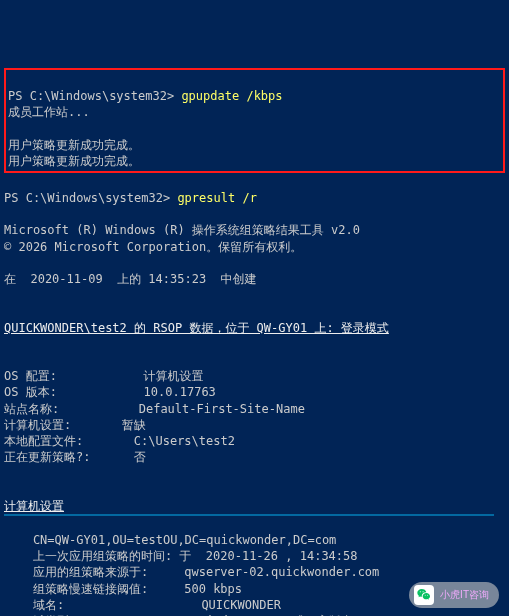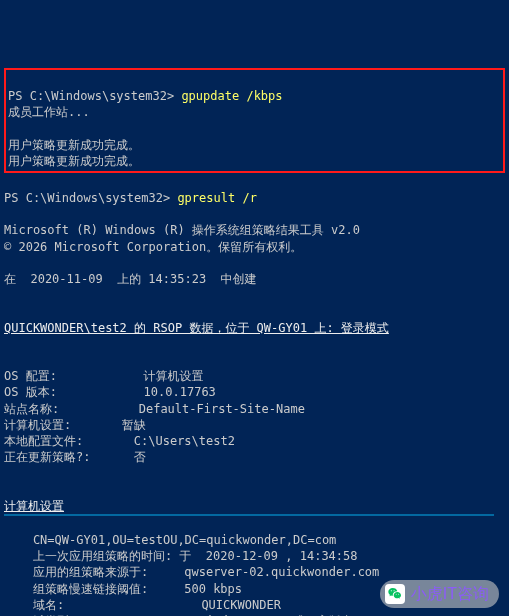--- a/index.html
+++ b/index.html
@@ -31,22 +31,22 @@
     position: absolute;
     bottom: 8px;
     right: 10px;
     background: rgba(200,200,200,0.6);
     border-radius: 14px;
     padding: 3px 10px 3px 5px;
     display: flex;
     align-items: center;
     gap: 6px;
     font-family: sans-serif;
-    font-size: 16px;
-    color: #8b5cf6;
+    font-size: 10px;
+    color: #f0abfc;
   }
   .wechat-icon {
     width: 20px; height: 20px;
     background: #fff;
     border-radius: 4px;
     display: flex; align-items: center; justify-content: center;
   }
   .wechat-icon svg { width: 16px; height: 16px; }
 </style>
 </head>
@@ -75,21 +75,21 @@
 <span class="line"><span>OS 版本:            </span><span>10.0.17763</span></span>
 <span class="line"><span>站点名称:           </span><span>Default-First-Site-Name</span></span>
 <span class="line"><span>计算机设置:       </span><span>暂缺</span></span>
 <span class="line"><span>本地配置文件:       </span><span>C:\Users\test2</span></span>
 <span class="line"><span>正在更新策略?:      </span><span>否</span></span>
 
 
 <span class="line underline section-divider">计算机设置</span>
 
 <span class="line">    CN=QW-GY01,OU=testOU,DC=quickwonder,DC=com</span>
-<span class="line">    上一次应用组策略的时间: 于  2020-12-09 , 14:34:58</span>
+<span class="line">    上一次应用组策略的时间: 于  2020-11-26 , 14:34:58</span>
 <span class="line">    应用的组策略来源于:     qwserver-02.quickwonder.com</span>
 <span class="line">    组策略慢速链接阈值:     500 kbps</span>
 <span class="line">    域名:                   QUICKWONDER</span>
 <span class="line">    域类型:                 Windows 2008 或更高版本</span>
 
 
 
 
 <div class="watermark">
   <span class="wechat-icon">

